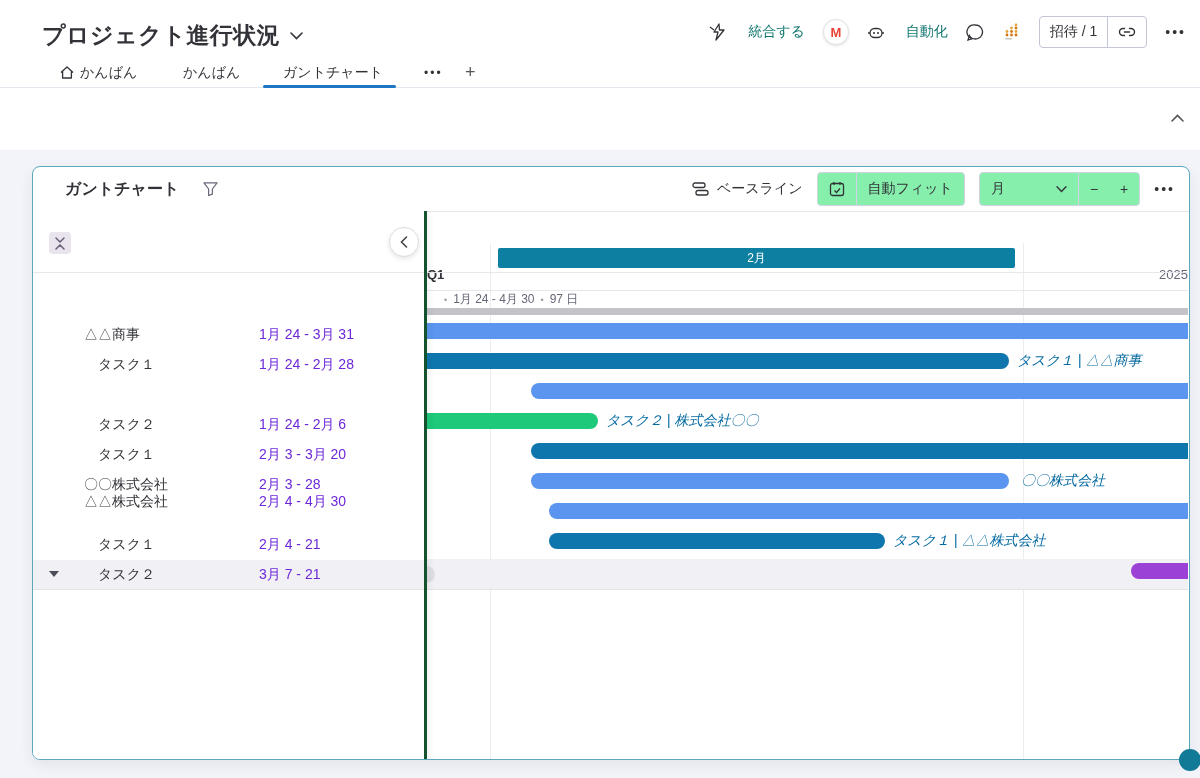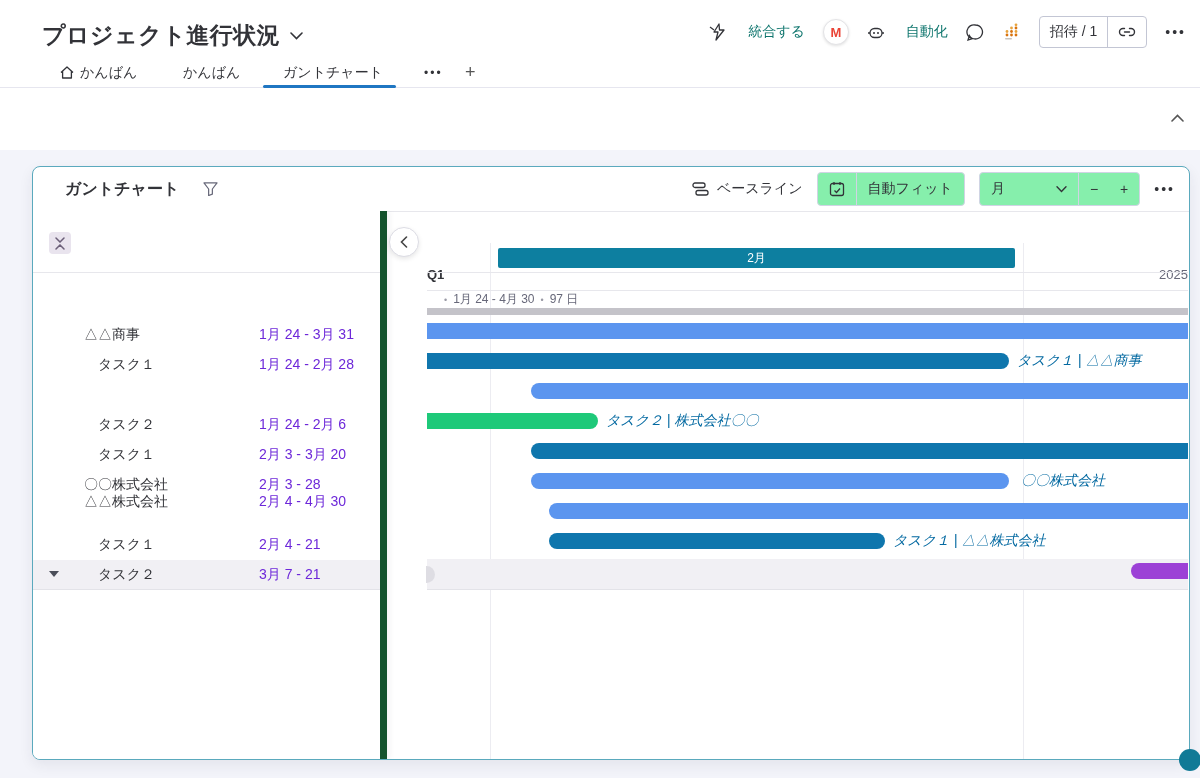--- a/index.html
+++ b/index.html
@@ -69,22 +69,22 @@
     color:#fff; font-size:12px; display:flex; align-items:center; justify-content:center; cursor:pointer; }
   .gridline { position:absolute; top:32px; bottom:0; width:1px; background:#ececf1; }
   .range-note { position:absolute; left:17px; top:80px; font-size:12px; color:#676879; display:flex; align-items:center; gap:6px; white-space:nowrap; }
   .range-note .b { font-size:9px; color:#9a9aa5; }
   .summary-bar { position:absolute; left:0; top:97px; width:100%; height:7px; }
   .gbar { position:absolute; height:16px; cursor:grab; }
   .gbar-label { position:absolute; height:16px; display:flex; align-items:center; font-size:14px; color:#0369a1; white-space:nowrap;font-style:italic; }
   .hl-band { position:absolute; left:0; top:348px; width:100%; height:31px; background:#f1f0f4; border-bottom:1px solid #e3e3e8; }
   .edge-notch { position:absolute; left:-1px; top:355px; width:9px; height:17px; background:#dedde3; border-radius:0 9px 9px 0; }
 
-  .left-pane { position:absolute; left:0; top:0; width:354px; height:548px; background:#fff;
-    border-right:7px solid #14532d; box-shadow:3px 0 6px rgba(40,40,60,.05); }
+  .left-pane { position:absolute; left:0; top:0; width:394px; height:548px; background:#fff;
+    border-right:3px solid #14532d; box-shadow:3px 0 6px rgba(40,40,60,.05); }
   .pane-head { position:absolute; left:0; top:0; width:100%; height:62px; border-bottom:1px solid #e7e7ec; }
   .collapse-btn { position:absolute; left:16px; top:21px; width:22px; height:22px; border-radius:4px;
     background:#e9e4ee; display:flex; flex-direction:column; align-items:center; justify-content:center; gap:1px; cursor:pointer; }
   .pane-toggle { position:absolute; left:356px; top:16px; width:30px; height:30px; border-radius:50%; background:#fff;
     border:1px solid #dcdce4; box-shadow:0 2px 5px rgba(0,0,0,.10); display:flex; align-items:center; justify-content:center; cursor:pointer; }
   .task-row { position:absolute; left:0; width:100%; height:30px; display:flex; align-items:center; font-size:14px; color:#323338; cursor:pointer; }
   .task-row .name { position:absolute; left:51px; }
   .task-row.indent .name { left:65px; }
   .task-row .dates { position:absolute; left:226px; color:#6d28d9; }
   .task-row.hl { background:#f1f0f4; border-bottom:1px solid #e3e3e8; }

